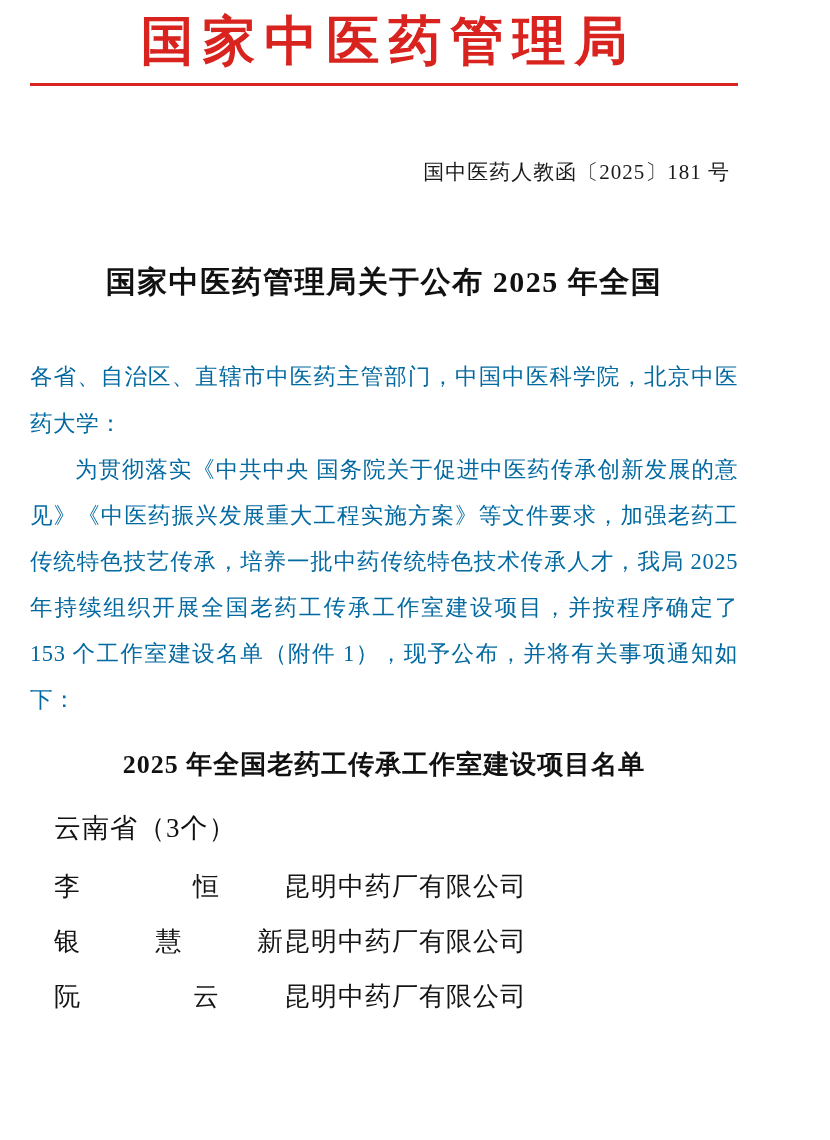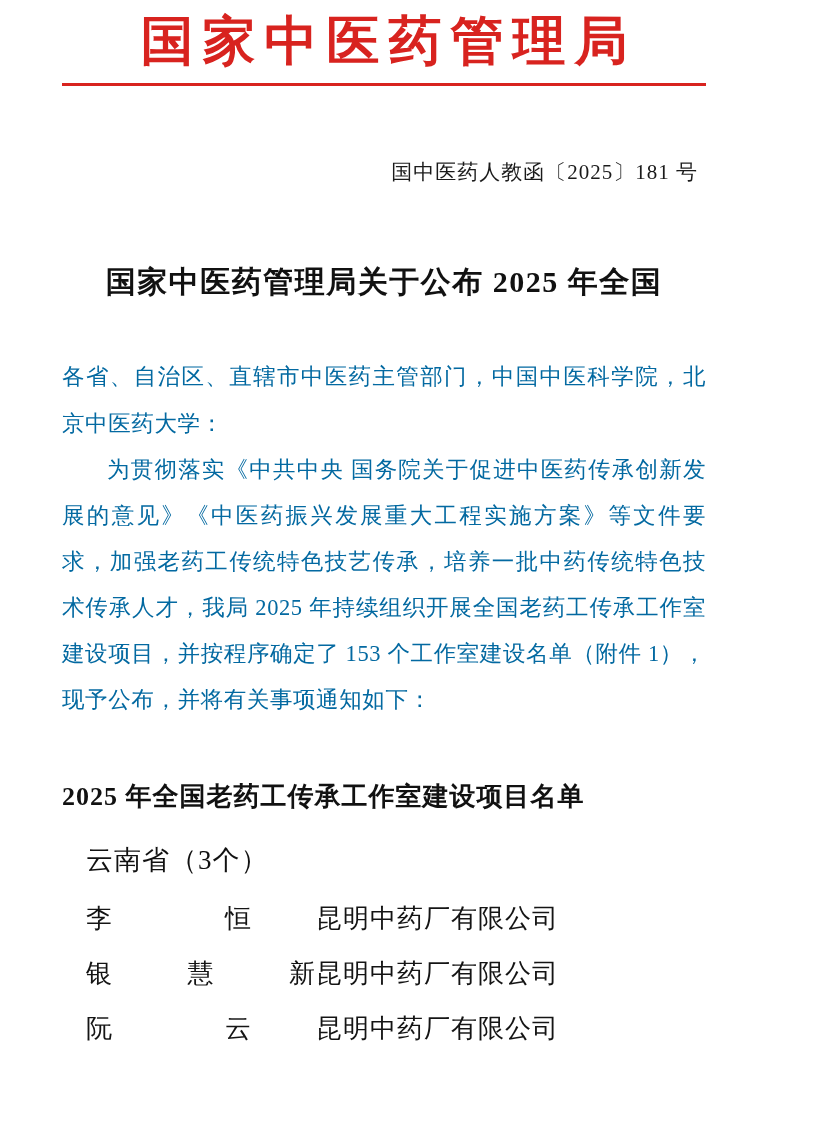--- a/index.html
+++ b/index.html
@@ -11,21 +11,21 @@
     width: 830px;
     min-height: 1140px;
     font-family: "Liberation Serif", "DejaVu Serif", serif;
     color: #151515;
     position: relative;
   }
   .page {
     width: 768px;
     min-height: 1140px;
     box-sizing: border-box;
-    padding: 0 62px;
+    padding: 0 30px;
     position: relative;
     background: #fff;
   }
 
   
   .masthead {
     text-align: center;
     padding-top: 10px;
   }
   .masthead-title {
@@ -83,24 +83,25 @@
   }
   .para {
     margin: 0;
   }
   .para.indent {
     text-indent: 2em;
   }
 
   
   .list-title {
-    margin-top: 56px;
+    margin-top: 24px;
     font-weight: bold;
     font-size: 26px;
     letter-spacing: 1px;
+    text-align: center;
     color: #111;
   }
 
   
   .province {
     margin-top: 28px;
     font-weight: normal;
     font-size: 27px;
     letter-spacing: 1px;
     padding-left: 24px;

